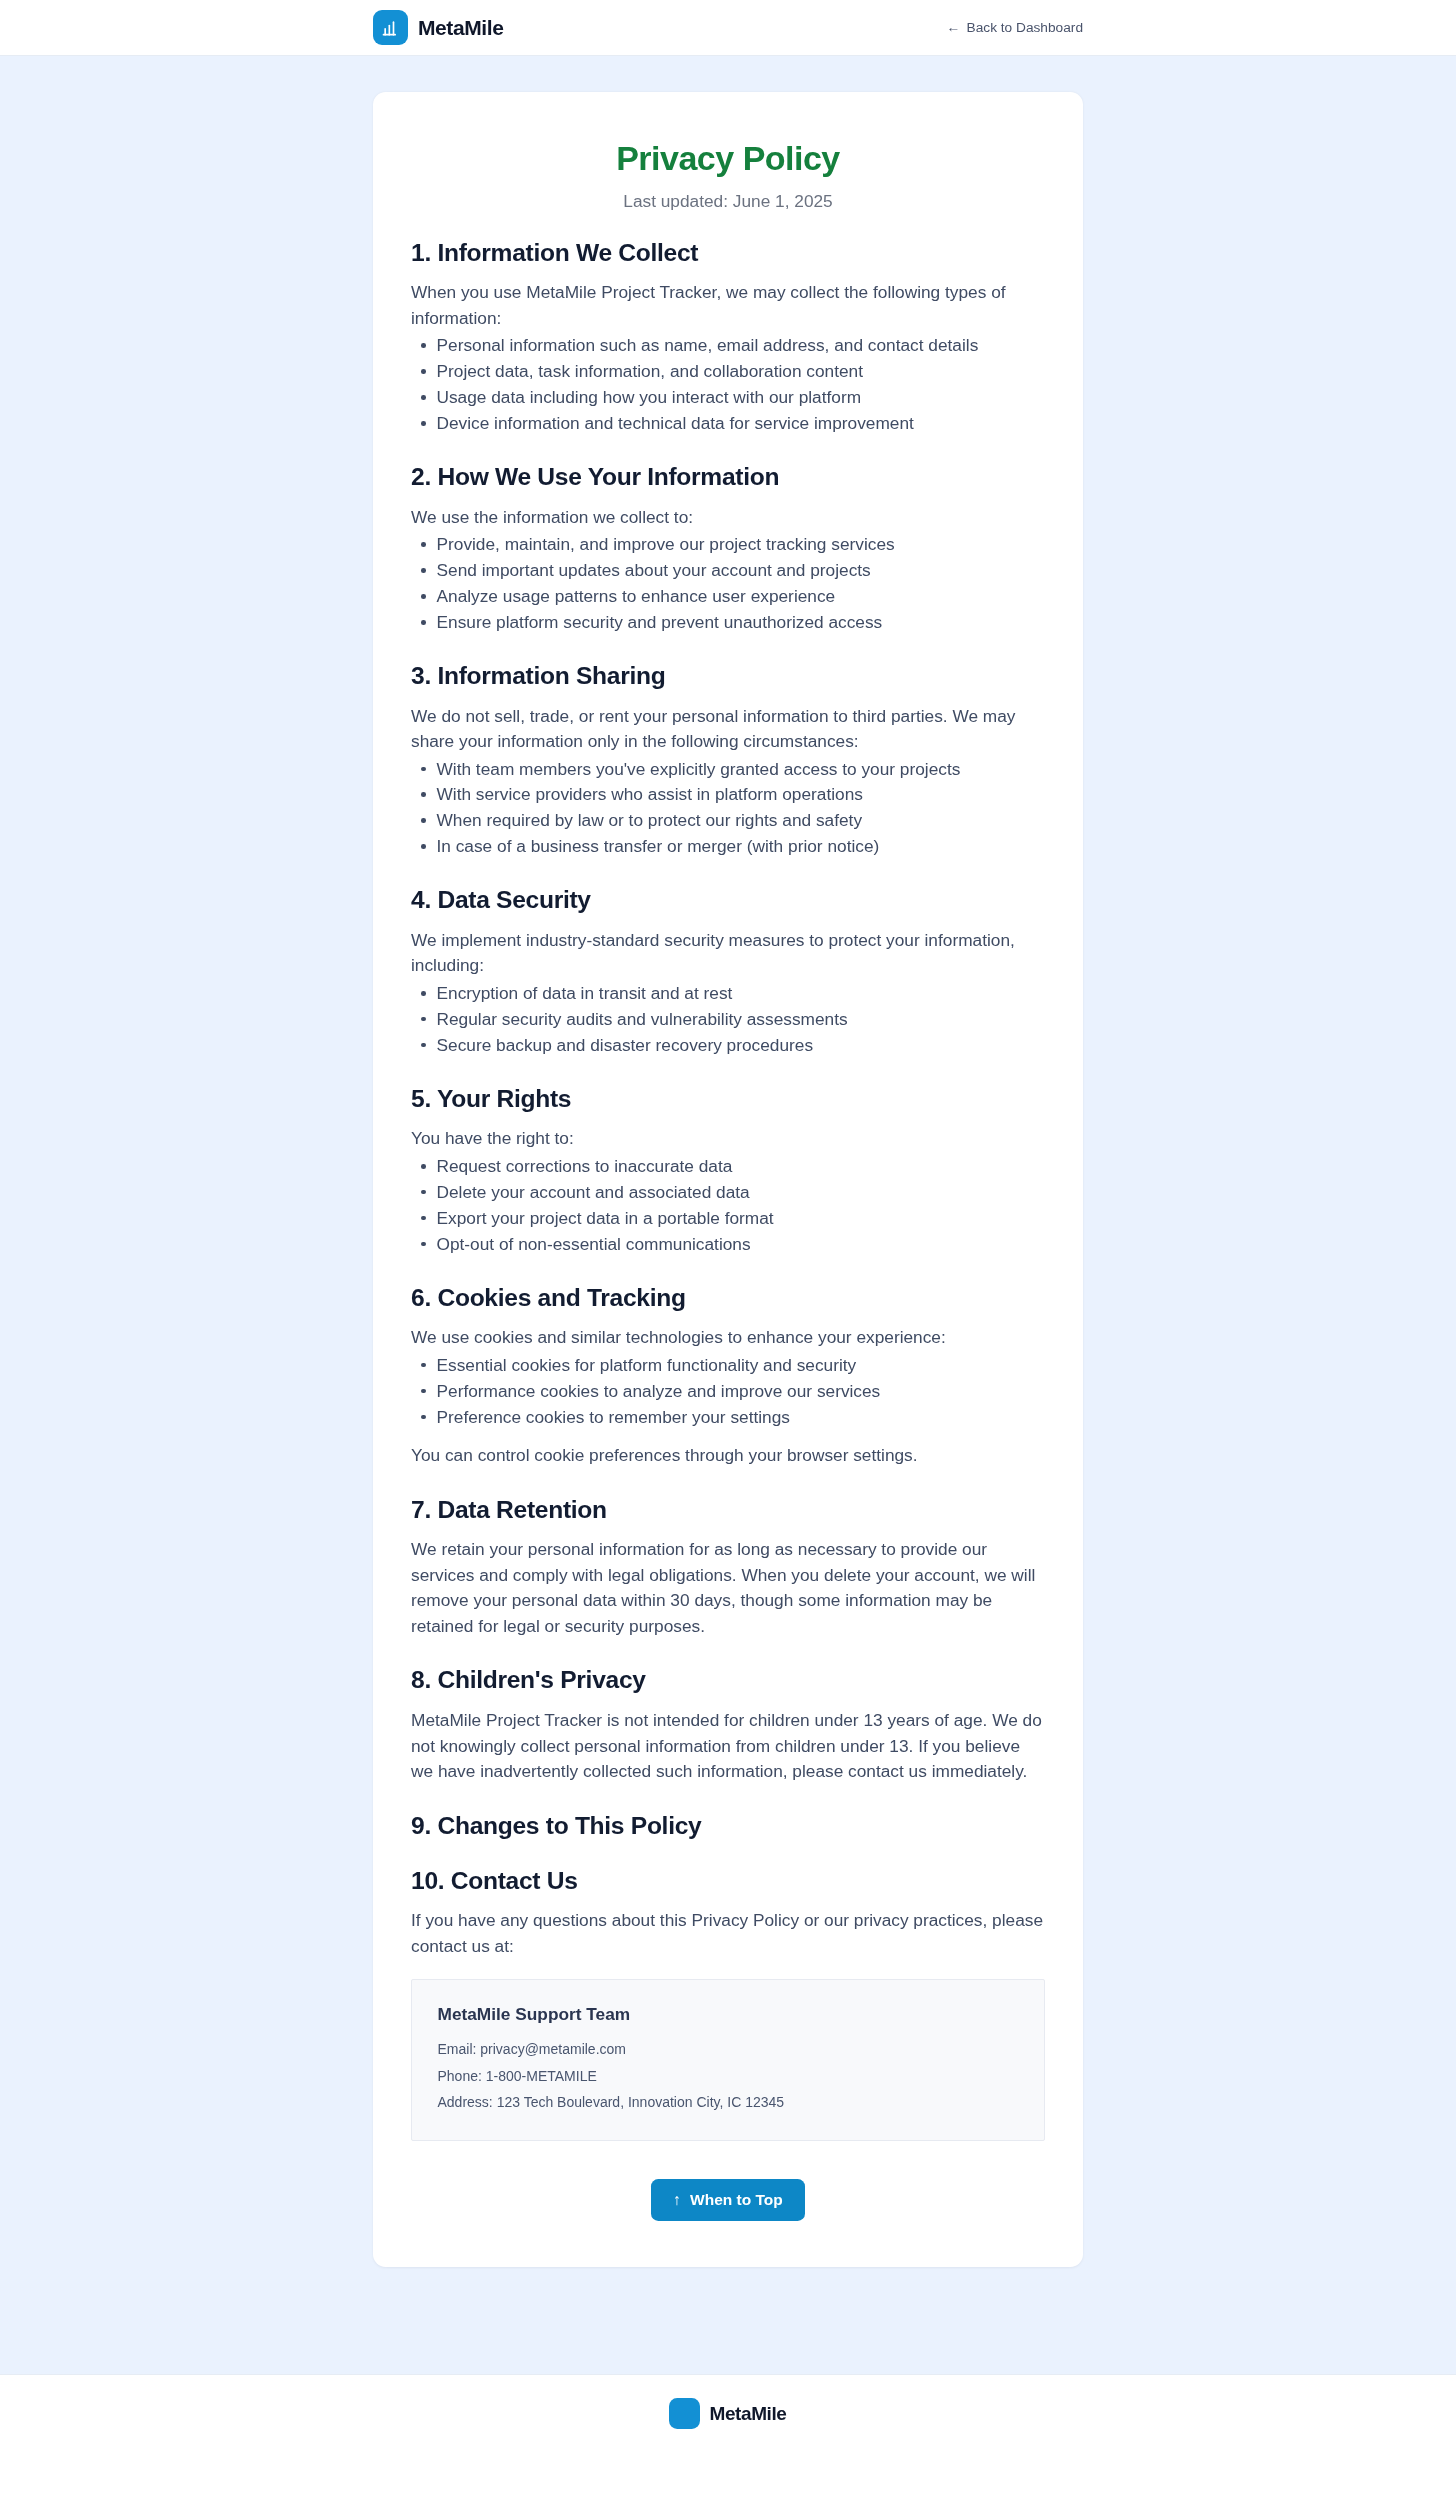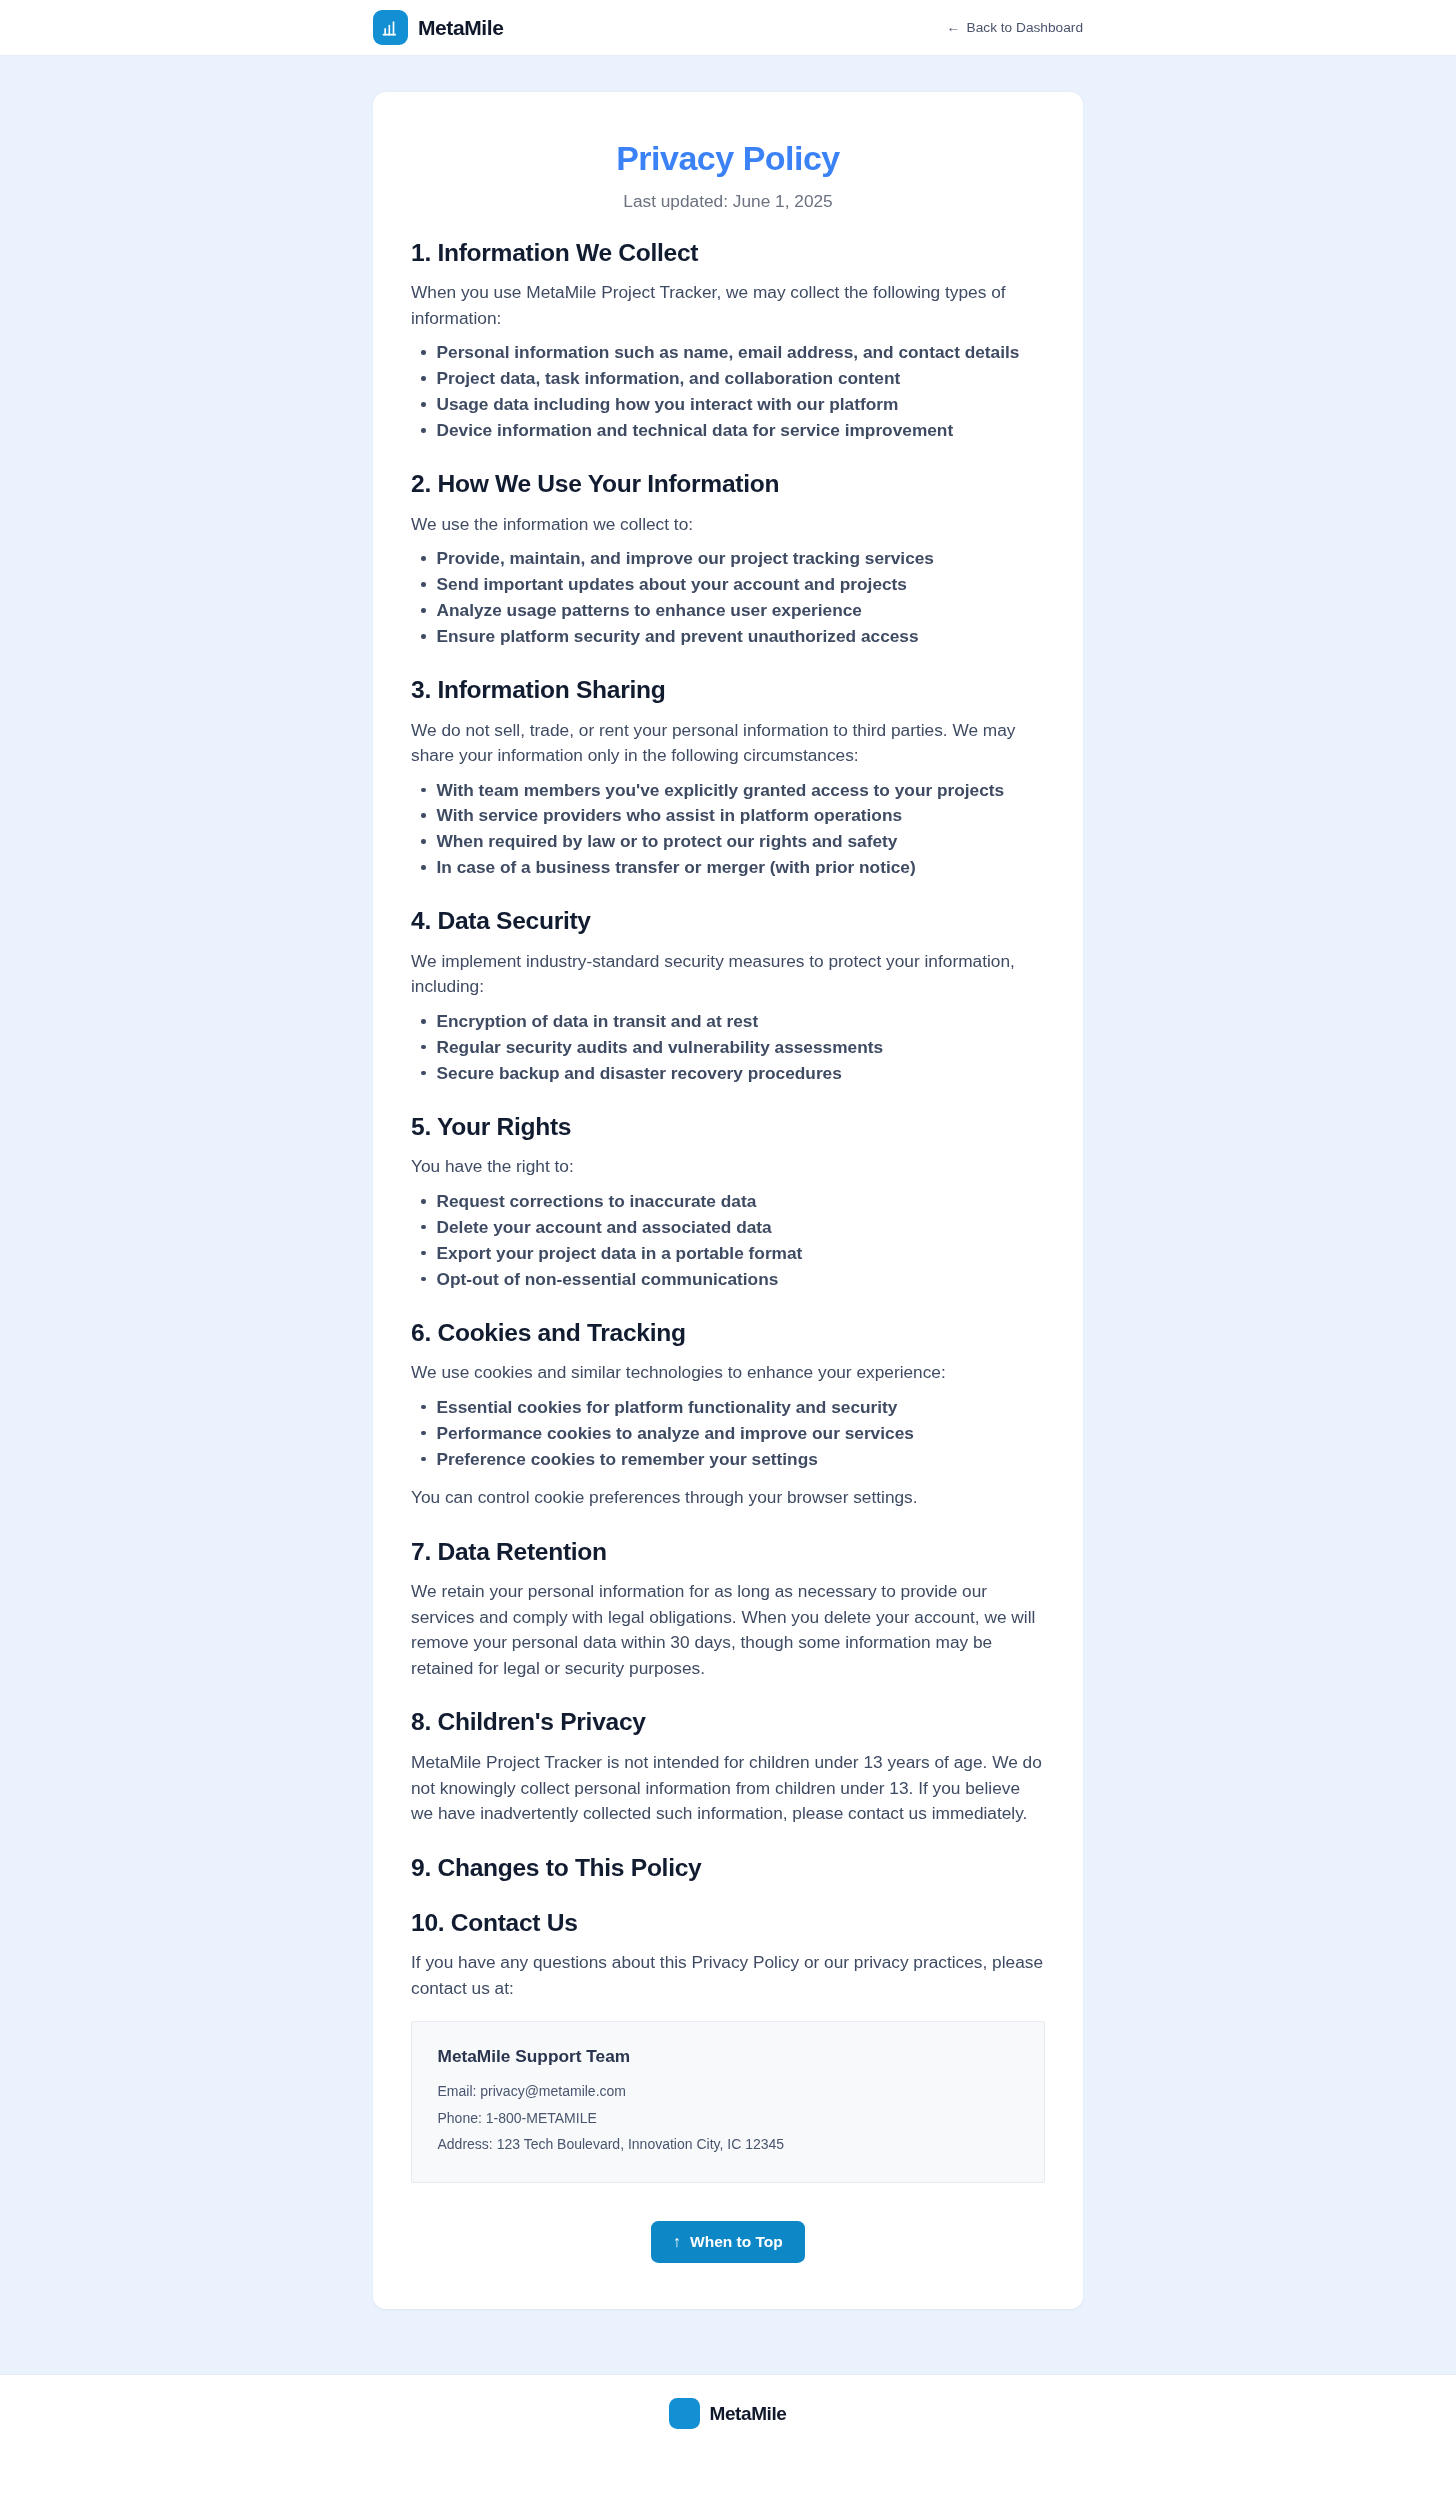--- a/index.html
+++ b/index.html
@@ -53,21 +53,21 @@
     margin: 36px auto 0;
     background: #ffffff;
     border-radius: 12.7px;
     box-shadow: 0 0.9px 2.7px rgba(16,24,40,0.06);
     padding: 47px 38px 46px;
   }
   .page-title {
     text-align: center;
     font-size: 34px;
     font-weight: bold;
-    color: #3b82f6;
+    color: #15803d;
     letter-spacing: -0.5px;
   }
   .last-updated {
     text-align: center;
     font-size: 17.3px;
     color: #6b7280;
     margin-top: 12.7px;
   }
   .policy-section h2 {
     font-size: 24.6px;
@@ -77,22 +77,21 @@
     margin-top: 27px;
   }
   .policy-section p {
     font-size: 17.3px;
     line-height: 25.5px;
     color: #3f4b63;
     margin-top: 13.7px;
   }
   .policy-section ul {
     list-style: none;
-    margin-top: 9px;
-    font-weight: bold;
+    margin-top: 2px;
   }
   .policy-section li {
     position: relative;
     font-size: 17.3px;
     line-height: 25px;
     color: #3f4b63;
     padding-left: 25.5px;
     margin-bottom: 0.9px;
   }
   .policy-section li::before {

